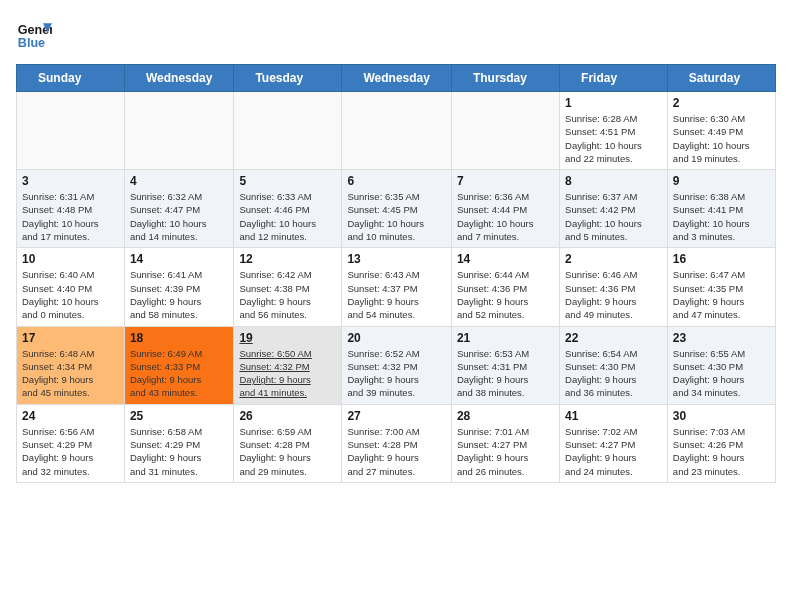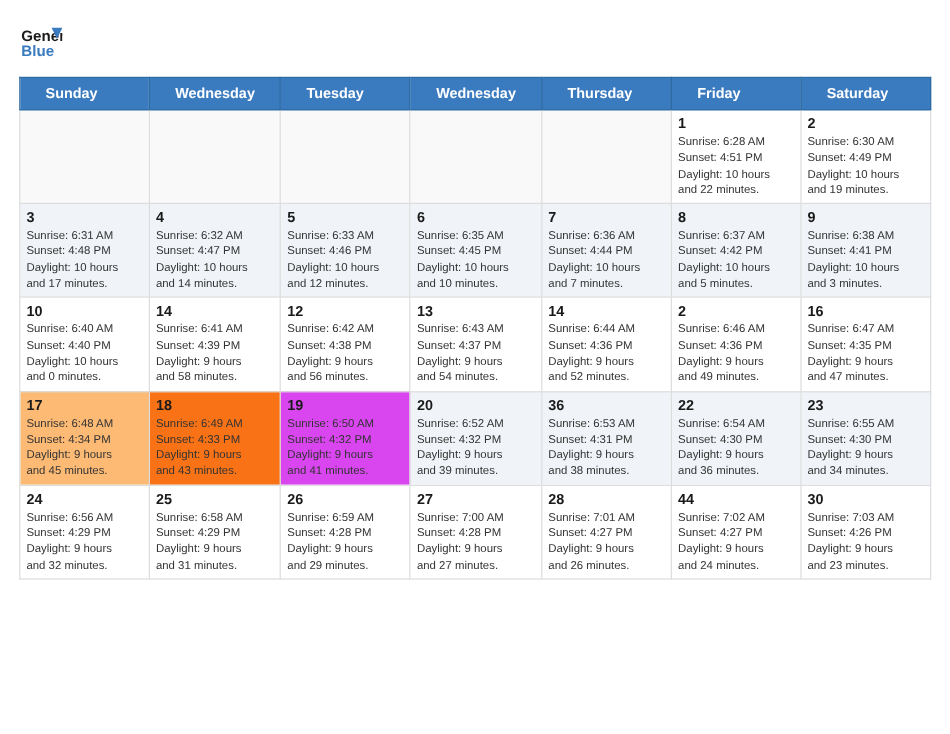--- a/index.html
+++ b/index.html
@@ -187,30 +187,30 @@
       </tr>
       <tr>
         <td style="background: #fdba74;">
           <span class="day-number">17</span>
           <div class="day-info">Sunrise: 6:48 AM<br>Sunset: 4:34 PM<br>Daylight: 9 hours<br>and 45 minutes.</div>
         </td>
         <td style="background: #f97316;">
           <span class="day-number">18</span>
           <div class="day-info">Sunrise: 6:49 AM<br>Sunset: 4:33 PM<br>Daylight: 9 hours<br>and 43 minutes.</div>
         </td>
-        <td style="background: #d946ef;">
+        <td style="background: #e5e5e5; text-decoration: underline;">
           <span class="day-number">19</span>
           <div class="day-info">Sunrise: 6:50 AM<br>Sunset: 4:32 PM<br>Daylight: 9 hours<br>and 41 minutes.</div>
         </td>
         <td style="background: rgb(240, 244, 248);">
           <span class="day-number">20</span>
           <div class="day-info">Sunrise: 6:52 AM<br>Sunset: 4:32 PM<br>Daylight: 9 hours<br>and 39 minutes.</div>
         </td>
         <td style="background: rgb(240, 244, 248);">
-          <span class="day-number">36</span>
+          <span class="day-number">21</span>
           <div class="day-info">Sunrise: 6:53 AM<br>Sunset: 4:31 PM<br>Daylight: 9 hours<br>and 38 minutes.</div>
         </td>
         <td style="background: rgb(240, 244, 248);">
           <span class="day-number">22</span>
           <div class="day-info">Sunrise: 6:54 AM<br>Sunset: 4:30 PM<br>Daylight: 9 hours<br>and 36 minutes.</div>
         </td>
         <td style="background: rgb(240, 244, 248);">
           <span class="day-number">23</span>
           <div class="day-info">Sunrise: 6:55 AM<br>Sunset: 4:30 PM<br>Daylight: 9 hours<br>and 34 minutes.</div>
         </td>
@@ -230,21 +230,21 @@
         </td>
         <td>
           <span class="day-number">27</span>
           <div class="day-info">Sunrise: 7:00 AM<br>Sunset: 4:28 PM<br>Daylight: 9 hours<br>and 27 minutes.</div>
         </td>
         <td>
           <span class="day-number">28</span>
           <div class="day-info">Sunrise: 7:01 AM<br>Sunset: 4:27 PM<br>Daylight: 9 hours<br>and 26 minutes.</div>
         </td>
         <td>
-          <span class="day-number">44</span>
+          <span class="day-number">41</span>
           <div class="day-info">Sunrise: 7:02 AM<br>Sunset: 4:27 PM<br>Daylight: 9 hours<br>and 24 minutes.</div>
         </td>
         <td>
           <span class="day-number">30</span>
           <div class="day-info">Sunrise: 7:03 AM<br>Sunset: 4:26 PM<br>Daylight: 9 hours<br>and 23 minutes.</div>
         </td>
       </tr>
     </tbody>
 </table>
 

